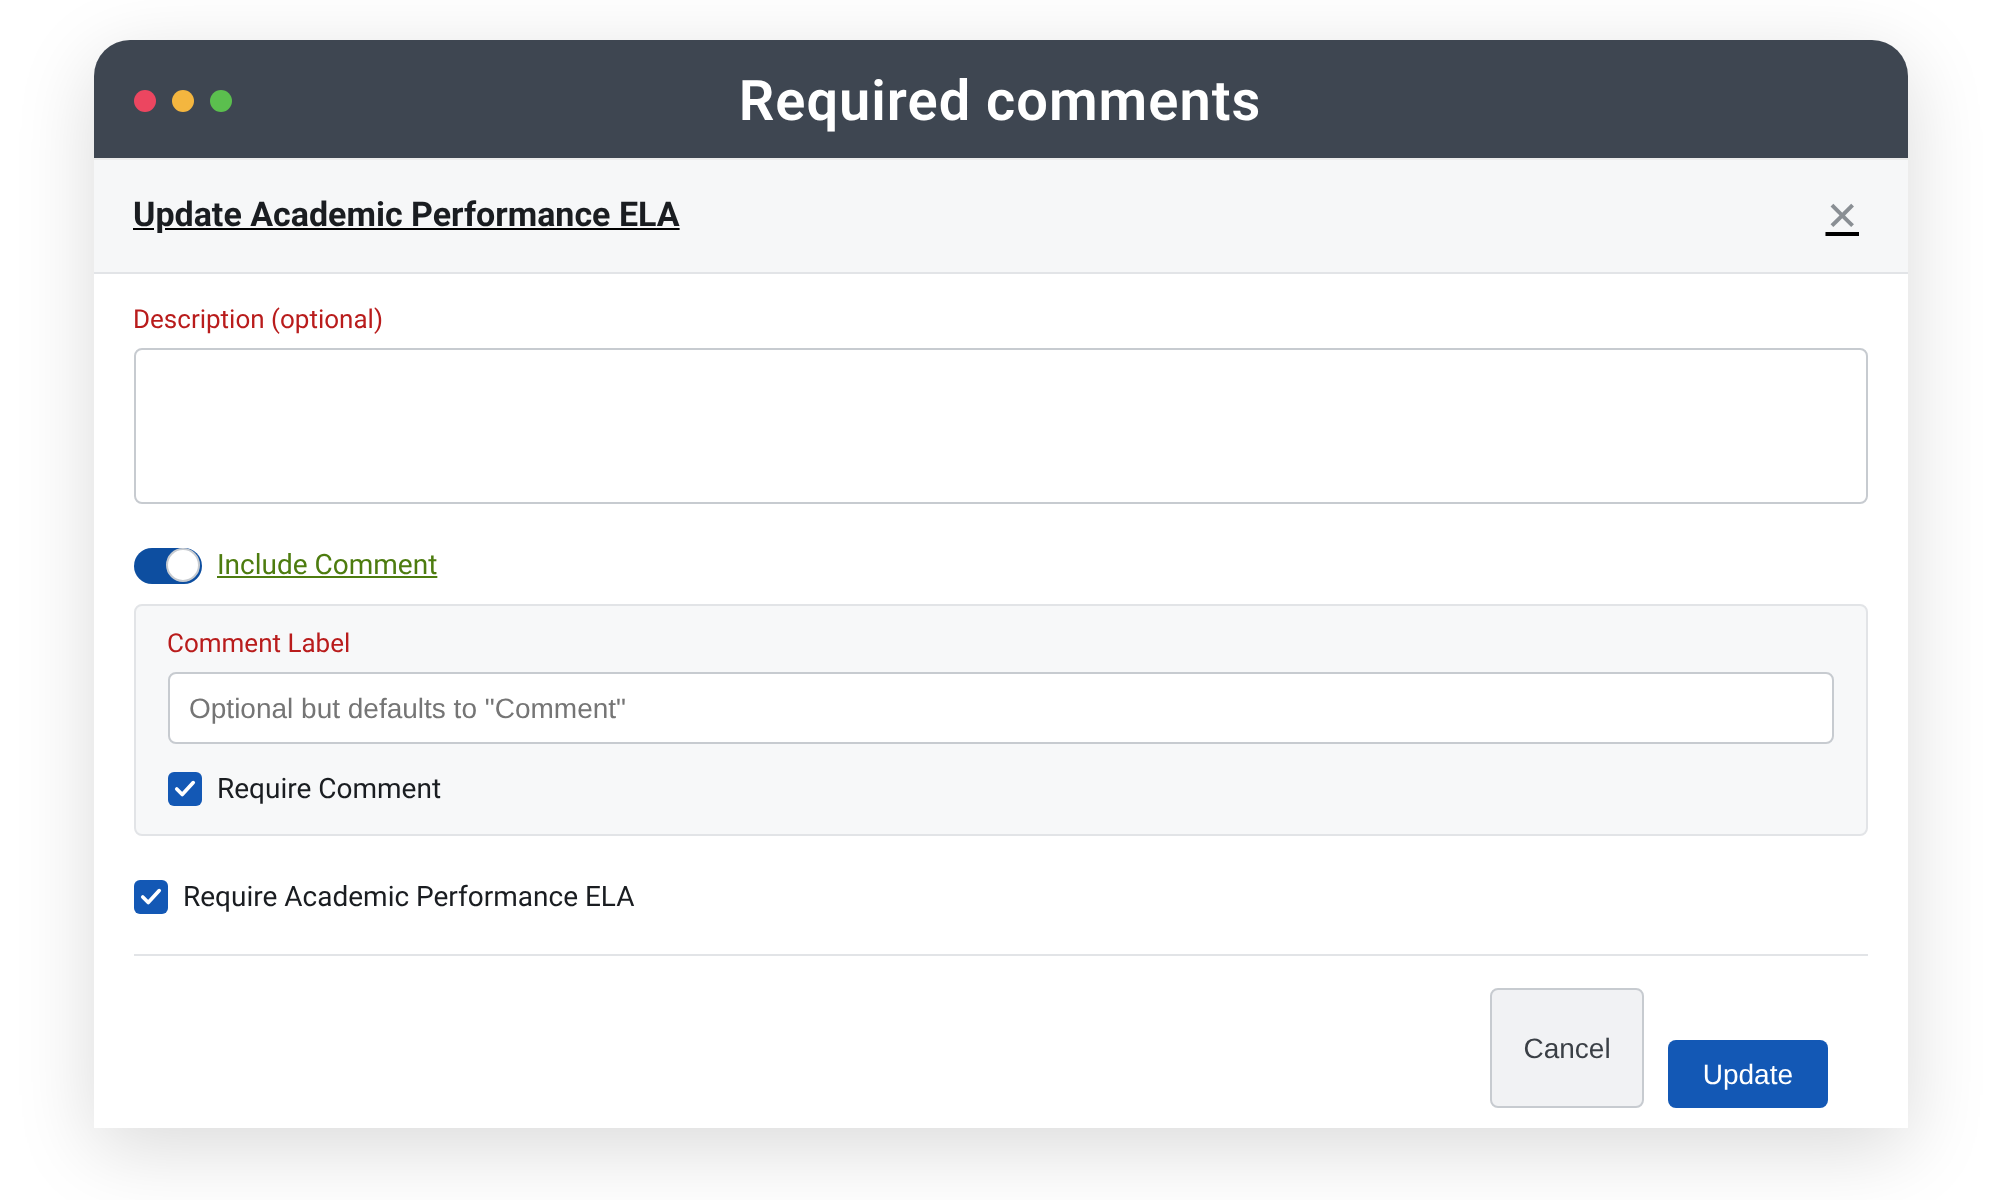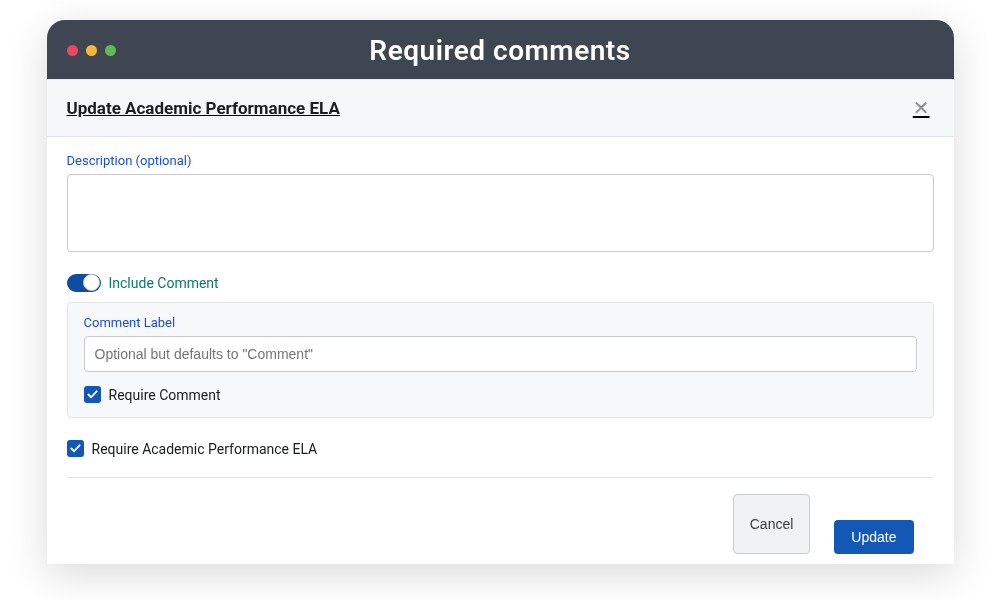--- a/index.html
+++ b/index.html
@@ -70,21 +70,21 @@
       font-size: 20px;
       line-height: 1;
       cursor: pointer;
       padding: 4px;
     }
     .modal-body {
       padding: 16px 20px 10px 20px;
     }
     .field-label {
       font-size: 13px;
-      color: #1d4ed8;
+      color: #b91c1c;
       margin-bottom: 6px;
       display: block;
     }
     .textarea {
       width: 100%;
       height: 78px;
       border: 1px solid #c7cbd0;
       border-radius: 4px;
       resize: none;
       padding: 8px;
@@ -110,21 +110,22 @@
       right: 1px;
       top: 0px;
       width: 17px;
       height: 17px;
       background: #ffffff;
       border: 1px solid #c7cbd0;
       border-radius: 50%;
     }
     .toggle-label {
       font-size: 14px;
-      color: #0f766e;
+      color: #4d7c0f;
+      text-decoration: underline;
     }
     .comment-section {
       border: 1px solid #e2e4e7;
       background: #f7f8f9;
       border-radius: 4px;
       padding: 12px 16px 14px 16px;
     }
     .text-input {
       width: 100%;
       height: 36px;
@@ -159,21 +160,21 @@
     }
     .outer-checkbox-row {
       display: flex;
       align-items: center;
       gap: 8px;
       margin-top: 22px;
     }
     .modal-footer {
       display: flex;
       justify-content: flex-end;
-      gap: 24px;
+      gap: 12px;
       padding: 16px 20px 0 20px;
       border-top: 1px solid #e2e4e7;
       margin-top: 20px;
     }
     .btn {
       padding: 8px 16px;
       border-radius: 4px;
       font-size: 14px;
       cursor: pointer;
       border: 1px solid transparent;

